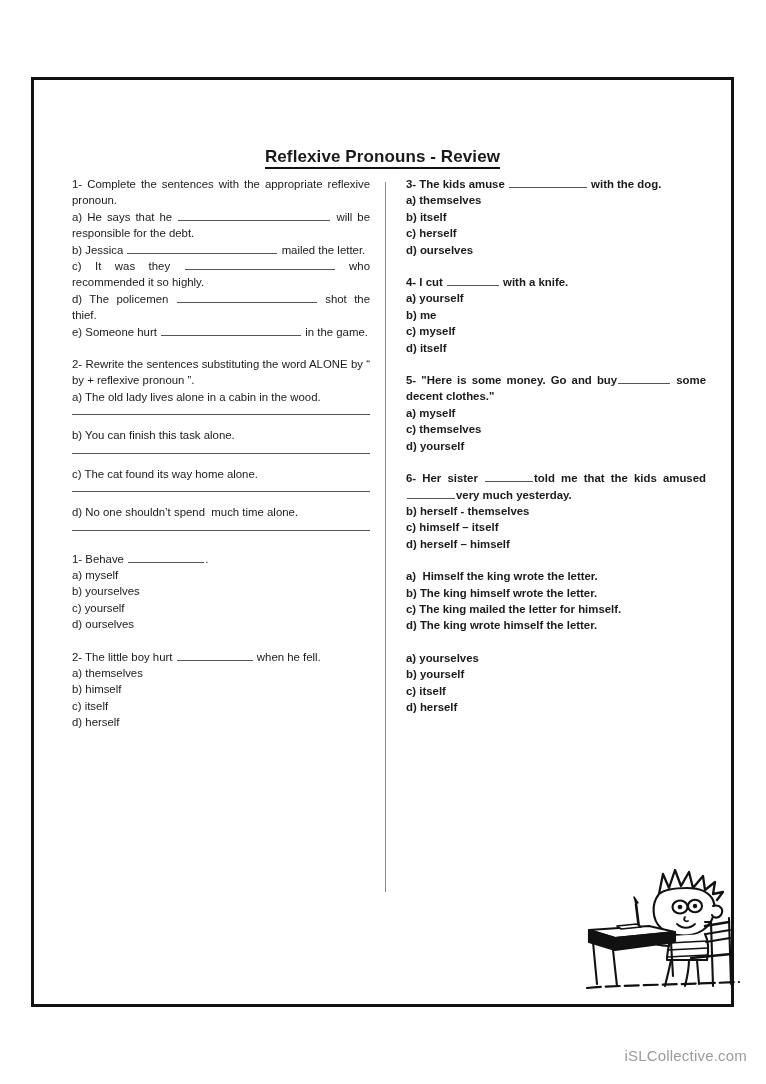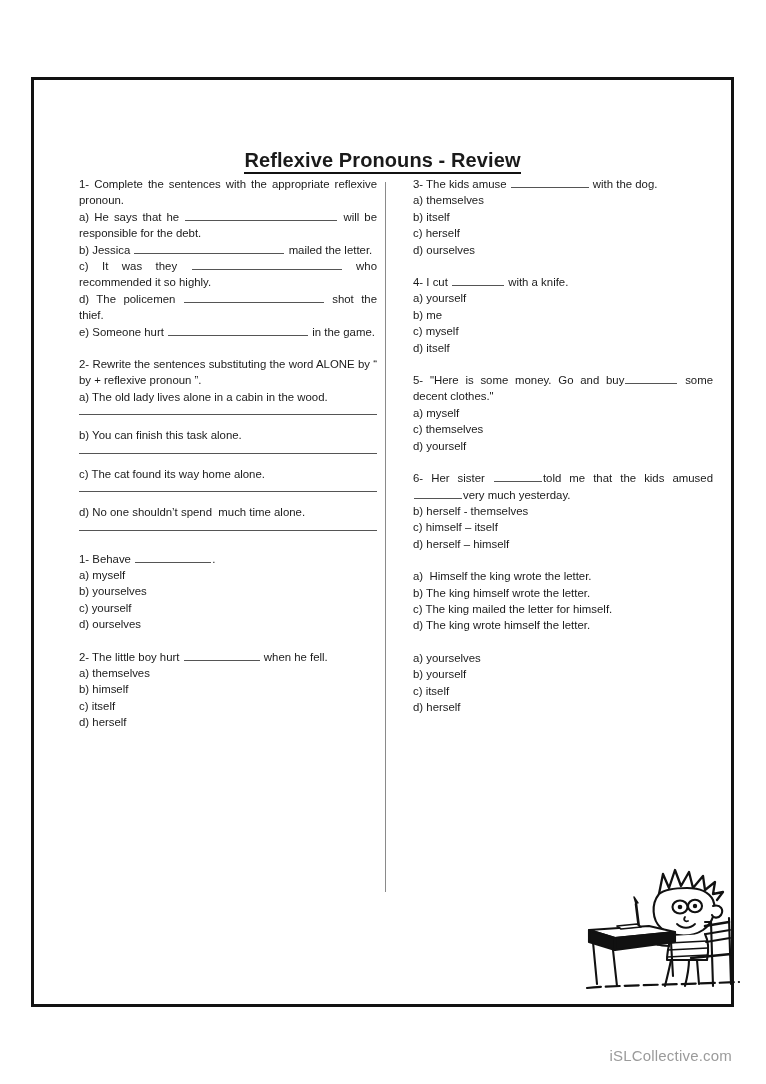--- a/index.html
+++ b/index.html
@@ -29,21 +29,21 @@
     background: #ffffff;
   }
 
   
   #worksheet-title {
     position: absolute;
     left: 0;
     top: 56px;
     width: 100%;
     text-align: center;
-    font-size: 20px;
+    font-size: 17px;
     font-weight: bold;
     letter-spacing: 0.1px;
   }
   #worksheet-title span {
     border-bottom: 2px solid #111111;
     padding-bottom: 1px;
   }
 
   
   #columns {
@@ -51,24 +51,23 @@
     left: 0;
     top: 96px;
     width: 100%;
     height: 790px;
   }
   .column {
     position: absolute;
     top: 0;
     font-size: 11.4px;
     line-height: 16.4px;
-    margin-left: 7px;
   }
   #left-column  { left: 38px;  width: 298px; }
-  #right-column { left: 372px; width: 300px; }
+  #right-column { left: 372px; width: 300px; font-weight: bold; }
 
   #column-divider {
     position: absolute;
     left: 351px;
     top: 6px;
     width: 1px;
     height: 710px;
     background: #8a8a8a;
   }
 
@@ -110,21 +109,21 @@
     position: absolute;
     left: 545px;
     top: 784px;
     width: 180px;
     height: 130px;
   }
 
   
   #footer-watermark {
     position: absolute;
-    right: 34px;
+    right: 19px;
     bottom: 20px;
     font-size: 15px;
     color: #9b9b9b;
     letter-spacing: 0.2px;
   }
 </style>
 </head>
 <body>
 
 <div id="page-frame">

